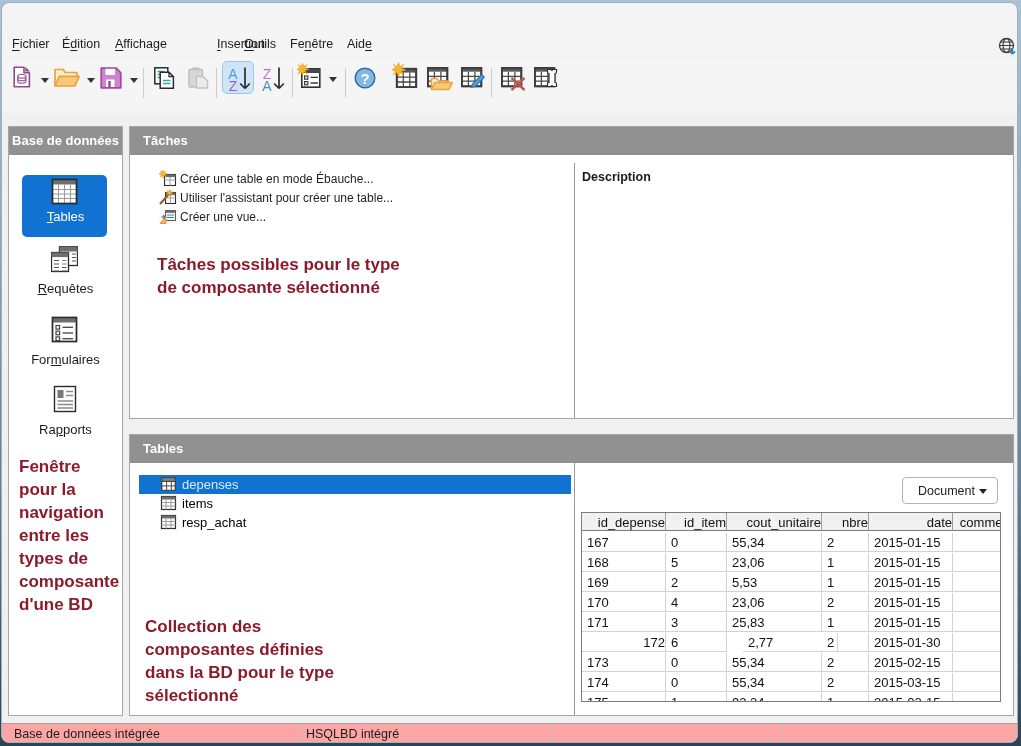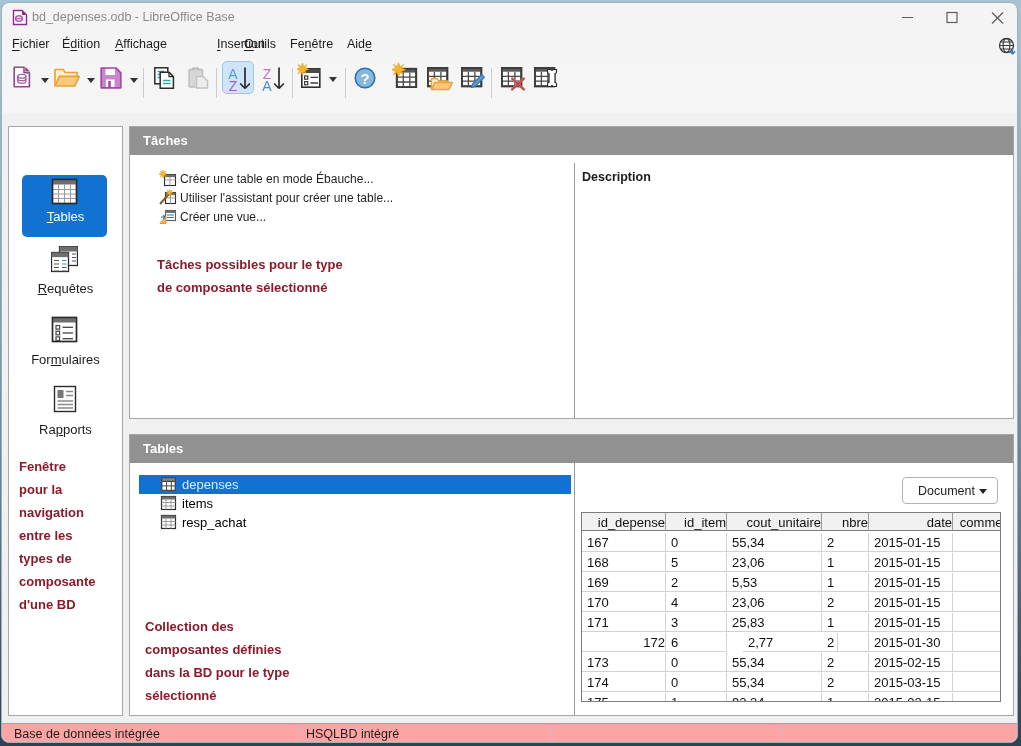--- a/index.html
+++ b/index.html
@@ -37,21 +37,21 @@
 .panel { position:absolute; background:#ffffff; border:1px solid #a6a6a6; }
 .phead { position:absolute; left:0; top:0; width:100%; height:28px; background:#919191; color:#ffffff; font-weight:bold; font-size:13px; line-height:28px; }
 
 #leftpanel { left:6px; top:13px; width:115px; height:590px; }
 #leftpanel .phead { text-align:center; }
 
 #taskpanel { left:127px; top:13px; width:885px; height:293px; }
 #tablepanel { left:127px; top:321px; width:885px; height:282px; }
 #taskpanel .phead, #tablepanel .phead { padding-left:13px; }
 
-.redtxt { position:absolute; color:#8b1a2b; font-weight:bold; font-size:13px; line-height:23px; }
+.redtxt { position:absolute; color:#8b1a2b; font-weight:bold; font-size:17px; line-height:23px; }
 
 
 .navico { position:absolute; }
 .navlab { position:absolute; width:113px; left:0; text-align:center; font-size:13px; color:#1c1c1c; }
 
 
 .taskrow { position:absolute; left:29px; height:17px; font-size:12px; color:#1f1f1f; white-space:nowrap; }
 .taskrow svg { position:absolute; left:0; top:0; }
 .taskrow .ttext { position:absolute; left:21px; top:2px; }
 
@@ -70,35 +70,20 @@
 #docbtn { position:absolute; left:772px; top:42px; width:96px; height:27px; background:#fff; border:1px solid #b3b3b3; border-radius:4px; font-size:13px; color:#1c1c1c; }
 
 
 #statusbar { position:absolute; left:0; top:720px; width:100%; height:20px; background:#fca5a5; border-top:1px solid #a3a3a3; font-size:12.5px; color:#1c1c1c; }
 .ssep { position:absolute; top:1px; width:1px; height:19px; background:#c0c0c0; }
 </style>
 </head>
 <body>
 <div id="win">
 
-  <div id="titlebar">
-    <svg class="abs" style="left:10px; top:6px;" width="16" height="17" viewBox="0 0 16 17">
-      <path d="M1.5 1.5 h8.5 l4.5 4.5 v9.5 h-13 z" fill="#fff" stroke="#92278f" stroke-width="1.4"></path>
-      <path d="M10 1 l5 5 h-5 z" fill="#92278f"></path>
-      <ellipse cx="7" cy="9.5" rx="3.4" ry="2.8" fill="none" stroke="#b55cb3" stroke-width="1.6"></ellipse>
-      <line x1="4.5" y1="9.5" x2="9.5" y2="9.5" stroke="#b55cb3" stroke-width="1.4"></line>
-    </svg>
-    <div id="titletext">bd_depenses.odb - LibreOffice Base</div>
-    <svg class="abs" style="left:899px; top:0;" width="115" height="28" viewBox="0 0 115 28">
-      <line x1="1" y1="14.5" x2="12" y2="14.5" stroke="#5c5c5c" stroke-width="1.2"></line>
-      <rect x="46" y="9.5" width="10" height="10" fill="none" stroke="#5c5c5c" stroke-width="1.2"></rect>
-      <line x1="91" y1="9.5" x2="102" y2="20.5" stroke="#5c5c5c" stroke-width="1.2"></line>
-      <line x1="102" y1="9.5" x2="91" y2="20.5" stroke="#5c5c5c" stroke-width="1.2"></line>
-    </svg>
-  </div>
 
   <div id="menubar">
     <span class="mi" style="left:10px;"><u>F</u>ichier</span>
     <span class="mi" style="left:60px;">É<u>d</u>ition</span>
     <span class="mi" style="left:113px;"><u>A</u>ffichage</span>
     <span class="mi" style="left:179px;margin-left:36px;"><u>I</u>nsertion</span>
     <span class="mi" style="left:242px;"><u>O</u>utils</span>
     <span class="mi" style="left:288px;">Fe<u>n</u>être</span>
     <span class="mi" style="left:345px;">Aid<u>e</u></span>
     <svg class="abs" style="left:996px; top:6px;" width="20" height="20" viewBox="0 0 20 20">
@@ -225,20 +210,21 @@
       <rect x="1.9" y="2.9" width="19.4" height="18.4" fill="none" stroke="#3c3c3c" stroke-width="1.8"></rect>
       <g stroke="#2b2b2b" stroke-width="1.2" fill="#fff">
         <path d="M14.5 4.5 h3 a1.5 1.5 0 0 1 1.5 1.5 a1.5 1.5 0 0 1 1.5 -1.5 h3 v2.5 a1.5 1.5 0 0 1 -1.5 1.5 v9 a1.5 1.5 0 0 1 1.5 1.5 v2.5 h-3 a1.5 1.5 0 0 1 -1.5 -1.5 a1.5 1.5 0 0 1 -1.5 1.5 h-3 v-2.5 a1.5 1.5 0 0 1 1.5 -1.5 v-9 a1.5 1.5 0 0 1 -1.5 -1.5 z"></path>
       </g>
     </svg>
   </div>
 
   <div id="content">
 
     <div class="panel" id="leftpanel">
+      <div class="phead">Base de données</div>
       <div class="abs" style="left:13px; top:48px; width:85px; height:62px; background:#1272d1; border-radius:5px;"></div>
       <svg class="navico" style="left:42px; top:51px;" width="27" height="27" viewBox="0 0 27 27">
         <rect x="1.5" y="1.5" width="24" height="24" fill="#fff" stroke="#2b2b2b" stroke-width="1.4"></rect>
         <rect x="1.5" y="1.5" width="24" height="5" fill="#6e6e6e"></rect>
         <path d="M1.5 11.5 h24 M1.5 16 h24 M1.5 20.5 h24 M7.5 6.5 v19 M13.5 6.5 v19 M19.5 6.5 v19" stroke="#9a9a9a" stroke-width="1.1" fill="none"></path>
         <rect x="1.5" y="1.5" width="24" height="24" fill="none" stroke="#2b2b2b" stroke-width="1.4"></rect>
       </svg>
       <div class="navlab" style="top:82px; color:#fff;"><u>T</u>ables</div>
       <svg class="navico" style="left:42px; top:119px;" width="27" height="27" viewBox="0 0 27 27">
         <rect x="8.5" y="0.5" width="18" height="19" fill="#fff" stroke="#2b2b2b" stroke-width="1.3"></rect>

